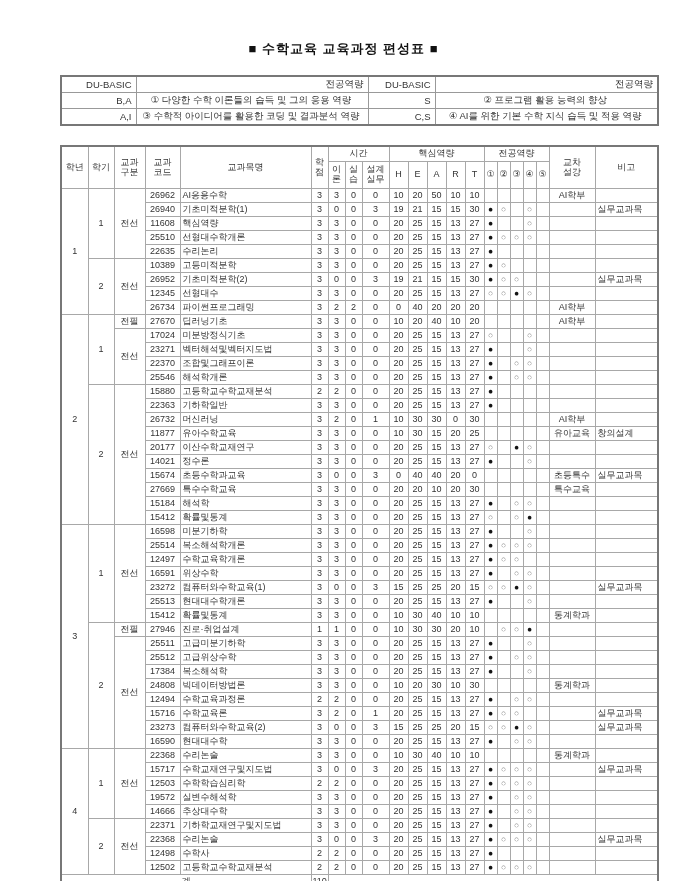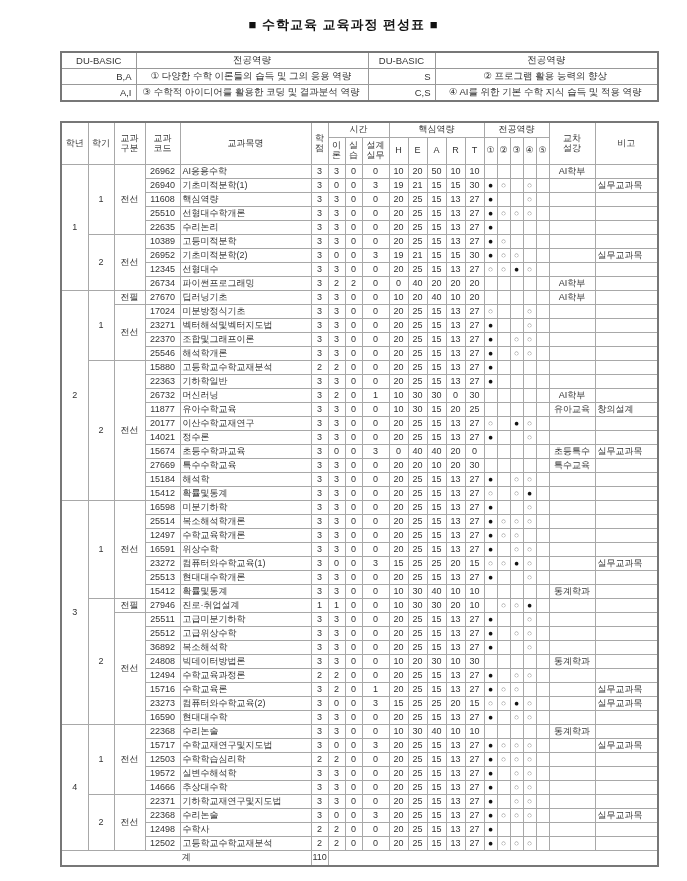--- a/index.html
+++ b/index.html
@@ -1,23 +1,23 @@
 <!DOCTYPE html>
 <html><head>
 <meta charset="utf-8">
 <style>
   html,body{margin:0;padding:0;background:#fff;}
   body{width:687px;height:881px;font-family:"Liberation Sans","DejaVu Sans",sans-serif;color:#222;}
   .page{position:relative;width:687px;height:881px;overflow:hidden;}
-  .title{padding-top:16px;text-align:center;font-size:13px;font-weight:bold;letter-spacing:1px;color:#111;}
+  .title{padding-top:40px;text-align:center;font-size:13px;font-weight:bold;letter-spacing:1px;color:#111;}
 
   table{border-collapse:collapse;table-layout:fixed;}
   .comp-table{margin:17px 0 0 60px;width:597px;font-size:9.5px;border:2px solid #777;}
   .comp-table th,.comp-table td{border:1px solid #999;height:15px;padding:0 4px;font-weight:normal;color:#333;vertical-align:middle;}
-  .comp-table th{text-align:center;}
+  .comp-table th{text-align:right;}
   .comp-table td.center{text-align:right;}
   .comp-table td.left{text-align:center;}
 
   .main-table{margin:19px 0 0 60px;width:597px;font-size:9px;border:2px solid #777;}
   .main-table th,.main-table td{border:1px solid #a8a8a8;padding:0 1px;text-align:center;vertical-align:middle;color:#333;line-height:1.1;overflow:hidden;}
   .main-table thead th{font-weight:normal;}
   .main-table thead tr.group-row th{height:14px;text-align:center;}
   .main-table thead tr.sub-row th{height:26px;}
   .main-table tbody td{height:13px;white-space:nowrap;}
   .pre{white-space:pre-line;}
@@ -816,21 +816,21 @@
           <td>27</td>
           <td class="sym dot">●</td>
           <td class="sym"></td>
           <td class="sym ring">○</td>
           <td class="sym ring">○</td>
           <td class="sym"></td>
           <td></td>
           <td class="left"></td>
         </tr>
         <tr>
-          <td>36892</td>
+          <td>17384</td>
           <td class="left">복소해석학</td>
           <td>3</td>
           <td>3</td>
           <td>0</td>
           <td>0</td>
           <td>20</td>
           <td>25</td>
           <td>15</td>
           <td>13</td>
           <td>27</td>

